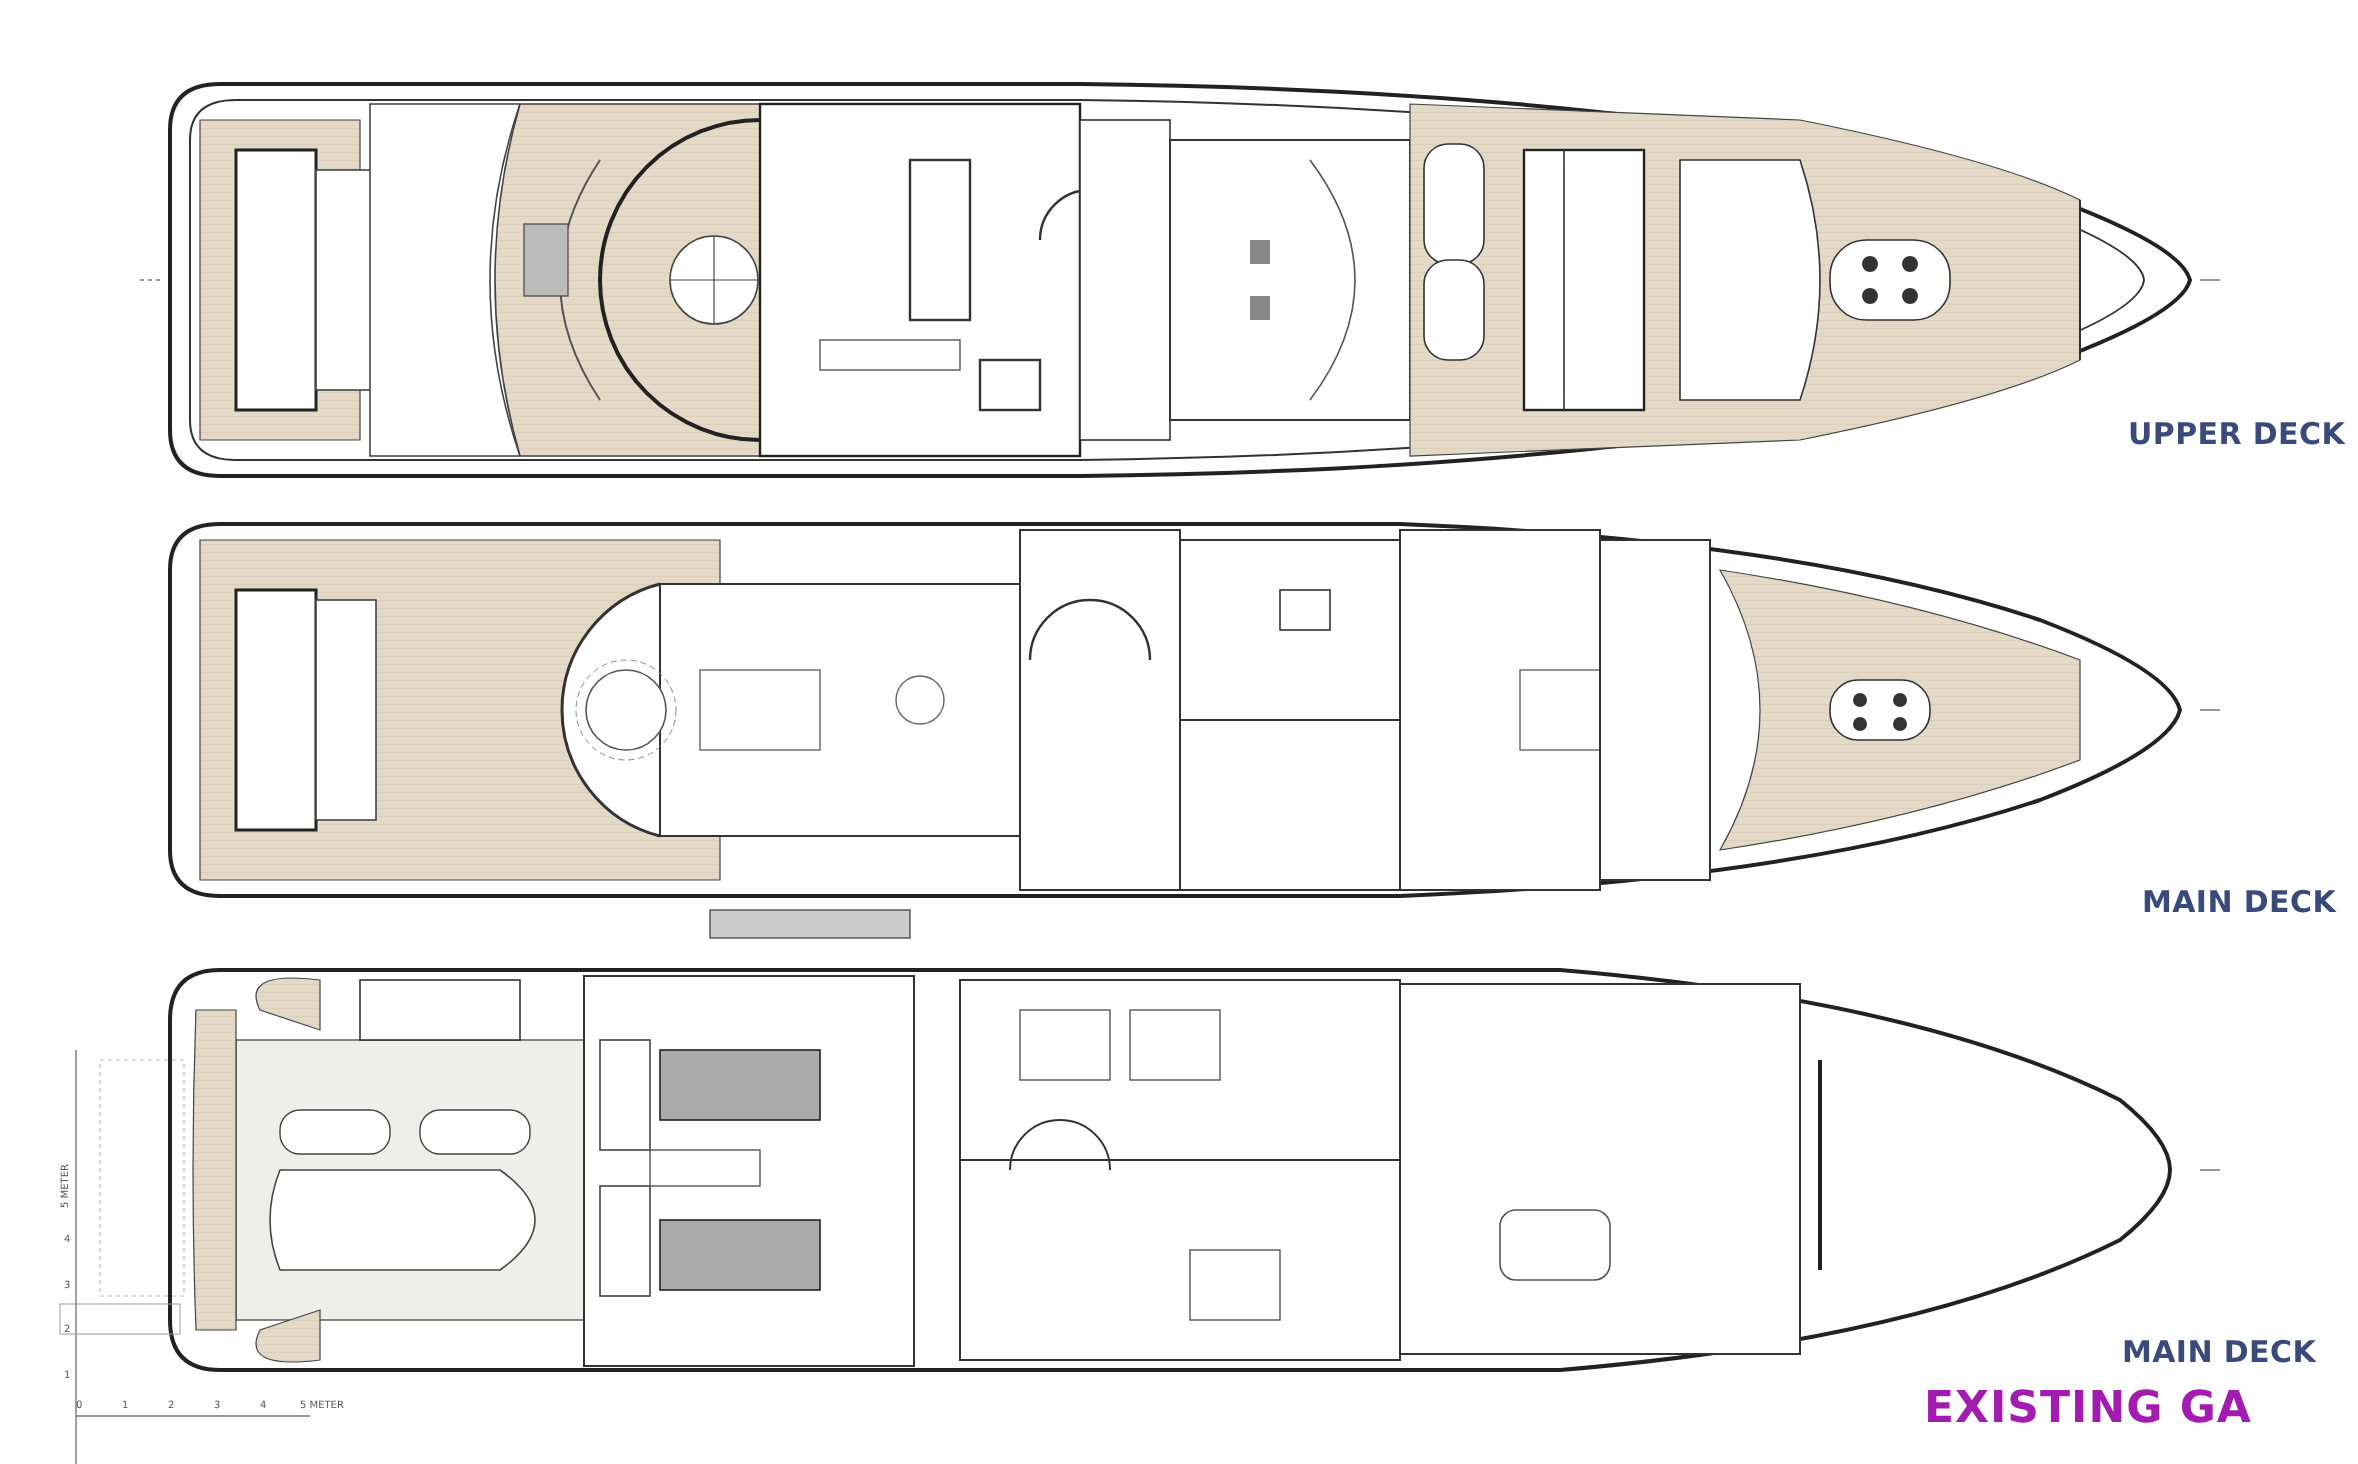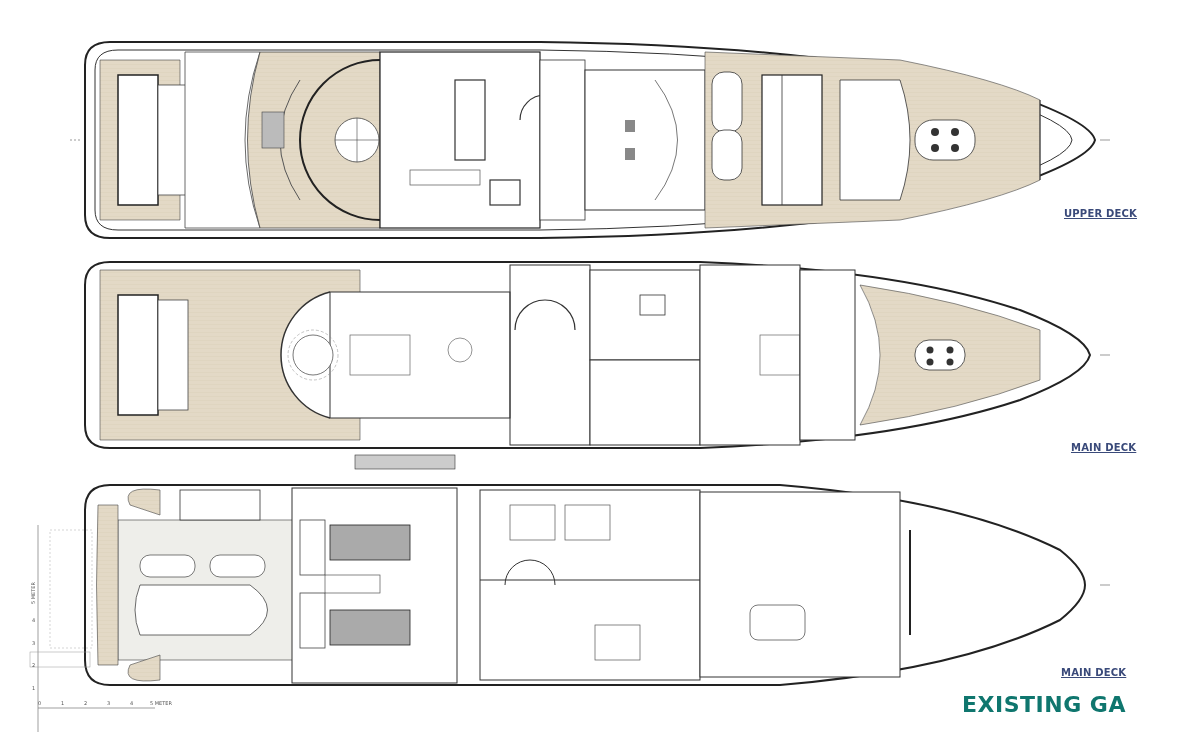--- a/index.html
+++ b/index.html
@@ -1,20 +1,20 @@
 <!DOCTYPE html>
 <html><head>
 <meta charset="utf-8">
 <style>
   html,body{margin:0;padding:0;background:#ffffff;}
   body{width:1179px;height:732px;position:relative;overflow:hidden;font-family:"Liberation Sans",sans-serif;}
   .deck{position:absolute;left:0;top:0;}
   .label{position:absolute;font-family:"DejaVu Sans",sans-serif;font-weight:bold;color:#3a4a7a;letter-spacing:0.2px;white-space:nowrap;}
-  .deck-label{font-size:10px;text-decoration:underline;}
-  .title{font-size:22px;color:#0f766e;letter-spacing:0.5px;}
+  .deck-label{font-size:15px;}
+  .title{font-size:22px;color:#a21caf;letter-spacing:0.5px;}
   .tick{position:absolute;font-size:5px;color:#555;font-family:"DejaVu Sans",sans-serif;}
 </style>
 </head>
 <body>
 
 <svg class="deck" width="1179" height="245" viewBox="0 0 1179 245">
   <defs>
     <pattern id="teak" width="4" height="4" patternUnits="userSpaceOnUse">
       <rect width="4" height="4" fill="#e3d9c6"></rect>
       <line x1="0" y1="0" x2="4" y2="0" stroke="#d4c8b0" stroke-width="0.5"></line>

